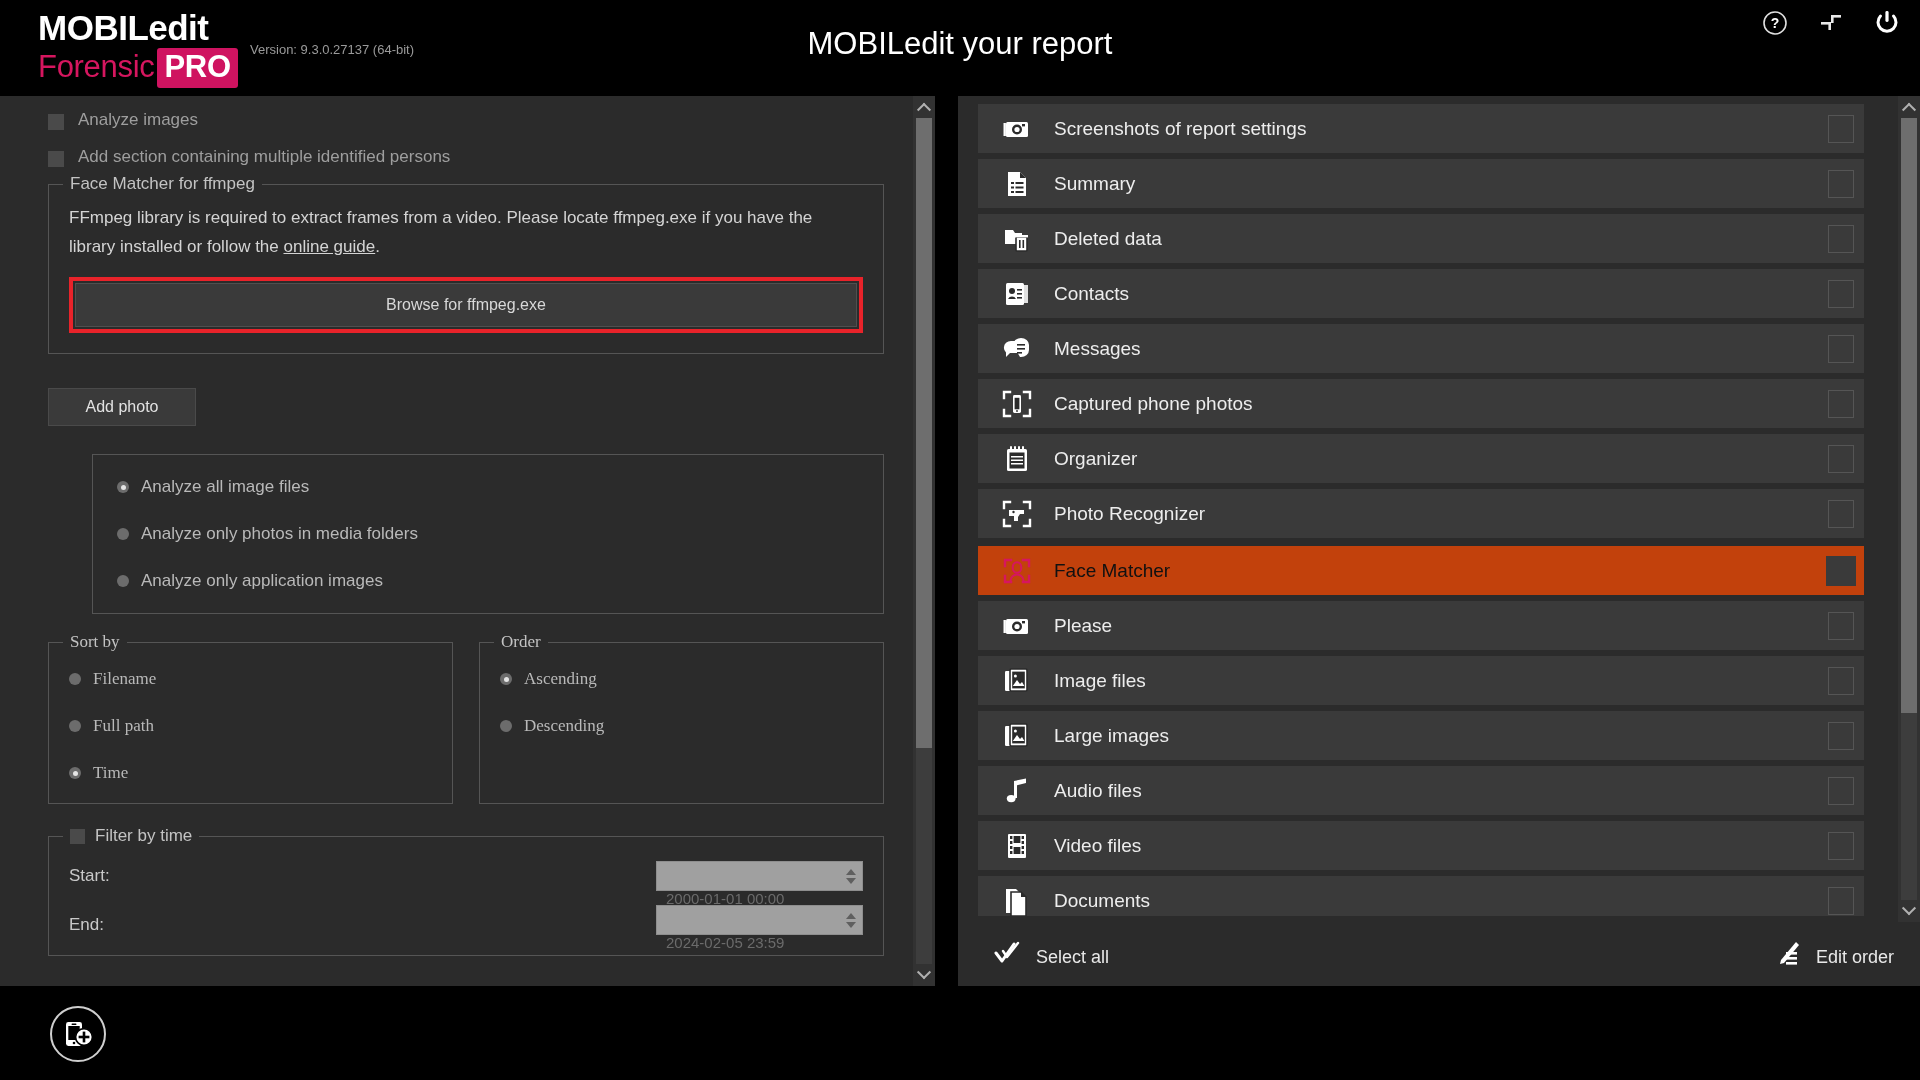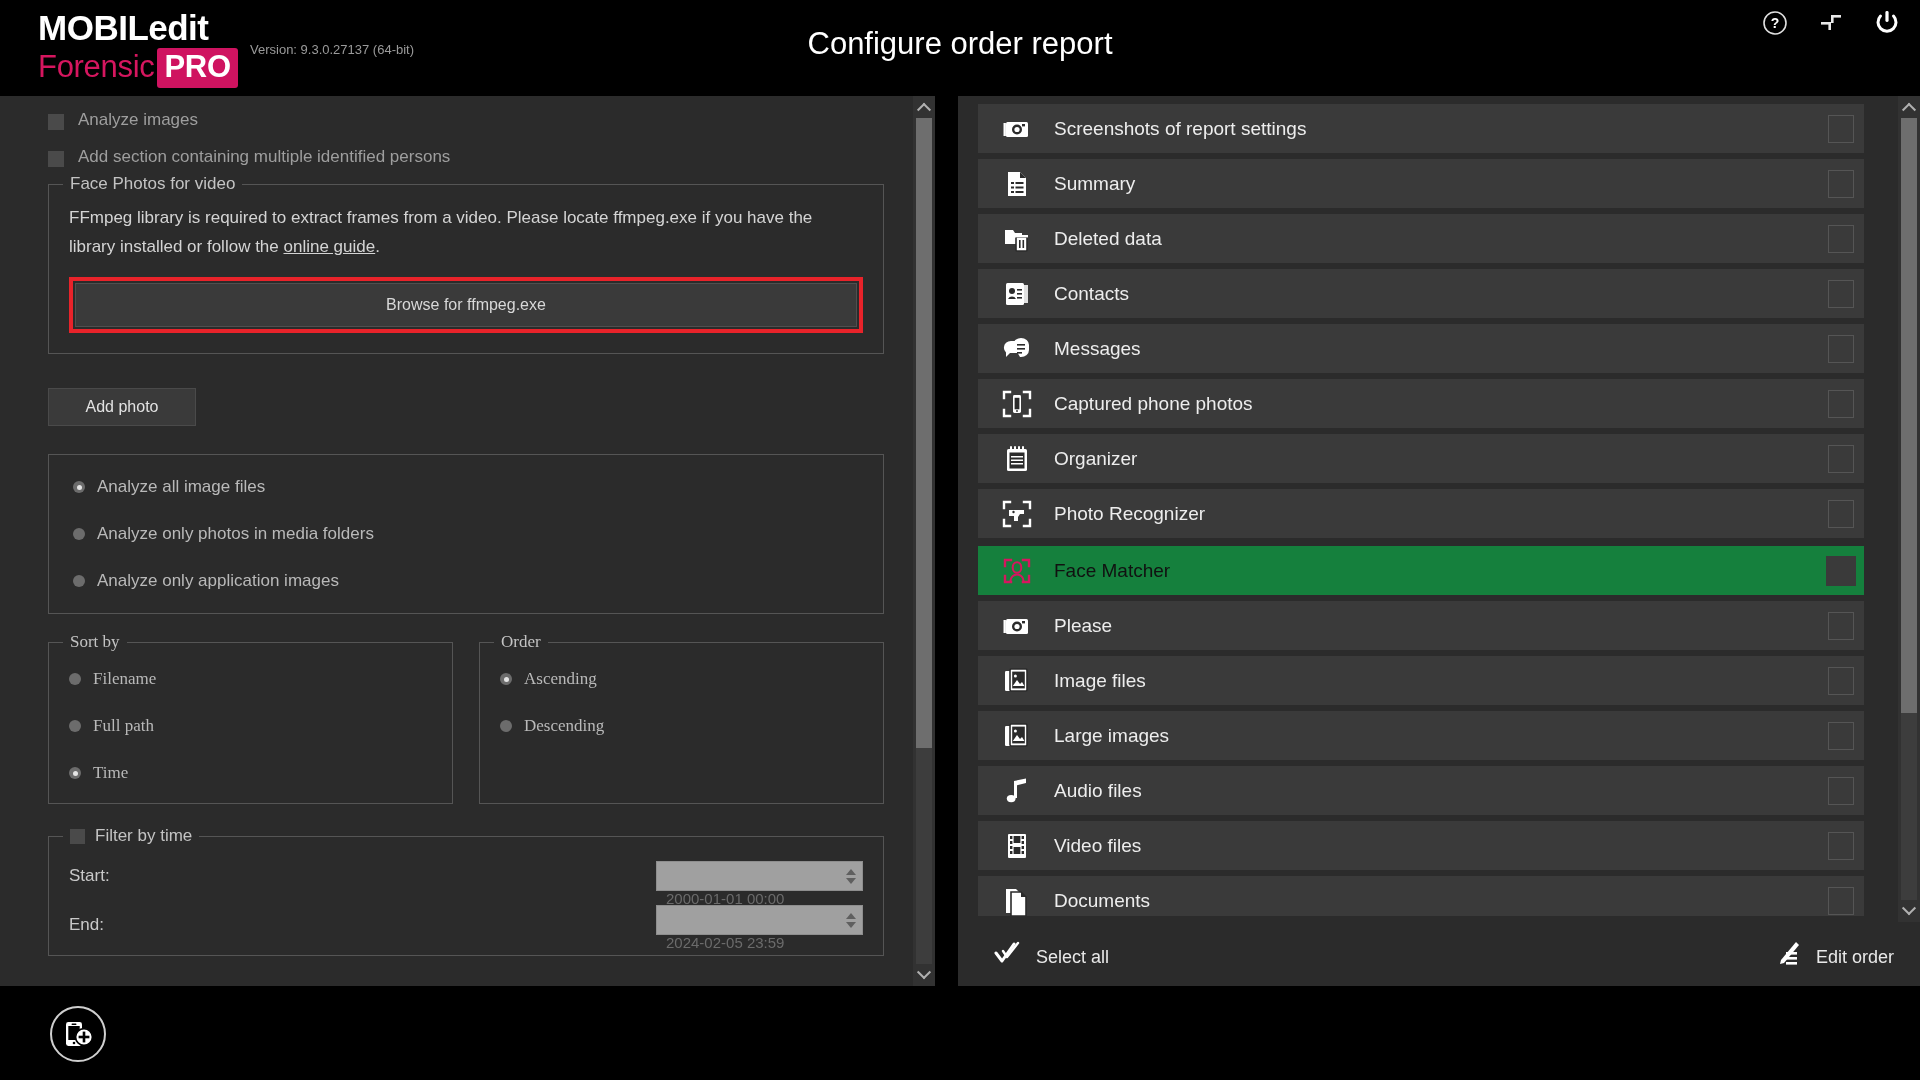--- a/index.html
+++ b/index.html
@@ -55,21 +55,21 @@
   .browse-btn {
     width: 100%; height: 44px; background: #3a3a3a; border: 1px solid #4f4f4f;
     color: #d8d8d8; font-size: 16px; font-family: inherit; cursor: pointer;
   }
 
   .add-photo-btn {
     margin-top: 34px; width: 148px; height: 38px; background: #3a3a3a;
     border: 1px solid #4a4a4a; color: #e2e2e2; font-size: 16px; font-family: inherit; cursor: pointer;
   }
 
-  .panel-box { margin-top: 28px; border: 1px solid #555; padding: 22px 24px; }
+  .panel-box { margin-top: 28px; border: 1px solid #555; padding: 22px 24px; margin-left: 44px; }
   .radio-row { display: flex; align-items: center; gap: 12px; margin: 0 0 27px 0; }
   .radio-row:last-child { margin-bottom: 0; }
   .radio {
     width: 12px; height: 12px; border-radius: 50%; background: #6c6c6c; flex: none;
     display: flex; align-items: center; justify-content: center;
   }
   .radio.on::after { content:''; width: 5px; height: 5px; border-radius: 50%; background: #e5e5e5; }
   .radio-label { font-size: 17px; color: #b9b9b9; }
 
   .two-col { display: flex; gap: 26px; margin-top: 28px; }
@@ -96,21 +96,21 @@
   .chev.up { transform: rotate(45deg) translate(2px, 2px); }
   .chev.down { transform: rotate(-135deg) translate(2px, 2px); }
 
   
   .right-panel { position: absolute; left: 958px; top: 96px; width: 962px; height: 890px; background: #2b2b2b; }
   .list-scroll { position: absolute; left: 0; top: 8px; width: 920px; height: 812px; overflow: hidden; }
   .list-row {
     display: flex; align-items: center; height: 49px; background: #3a3a3a;
     margin: 0 14px 6px 20px; padding: 0 0 0 22px; cursor: pointer; position: relative;
   }
-  .list-row.selected { background: #15803d; margin-top: 8px; }
+  .list-row.selected { background: #c2410c; margin-top: 8px; }
   .row-icon { width: 34px; height: 34px; flex: none; display:flex; align-items:center; justify-content:center; }
   .row-label { font-size: 19px; color: #ededed; margin-left: 20px; }
   .list-row.selected .row-label { color: #111; }
   .row-chk { position:absolute; right: 10px; width: 26px; height: 28px; border: 1px solid #555; background: transparent; }
   .list-row.selected .row-chk { background: #3a3a3a; border: 1px solid #3a3a3a; width: 30px; height: 30px; right: 8px; }
 
   .rp-footer { position: absolute; left: 0; bottom: 0; width: 962px; height: 58px; background: #2b2b2b; display:flex; align-items:center; }
   .foot-btn { display:flex; align-items:center; gap: 14px; cursor:pointer; }
   .select-all { margin-left: 36px; }
   .edit-order { margin-left: auto; margin-right: 26px; }
@@ -135,21 +135,21 @@
 <div id="app">
 
   <div class="header">
     <div class="logo">
       <div class="logo-top"><span class="w">MOBILedit</span></div>
       <div class="logo-bot">
         <span class="forensic">Forensic</span><span class="pro-badge">PRO</span>
       </div>
     </div>
     <div class="version">Version: 9.3.0.27137 (64-bit)</div>
-    <div class="page-title">Configure order report</div>
+    <div class="page-title">MOBILedit your report</div>
 
     <div class="win-btns">
       <div class="win-btn">
         <svg width="28" height="28" viewBox="0 0 28 28">
             <circle cx="14" cy="14" r="11" fill="none" stroke="#e0e0e0" stroke-width="1.6"></circle>
             <text x="14" y="19" font-size="14" fill="#ffffff" text-anchor="middle" font-family="Liberation Sans, sans-serif" font-weight="bold">?</text>
           </svg>
       </div>
       <div class="win-btn">
         <svg width="28" height="28" viewBox="0 0 28 28">
@@ -174,21 +174,21 @@
       <div class="chk-row">
         <span class="chk-box"></span>
         <span class="chk-label">Analyze images</span>
       </div>
       <div class="chk-row">
         <span class="chk-box"></span>
         <span class="chk-label">Add section containing multiple identified persons</span>
       </div>
 
       <div class="groupbox">
-        <div class="gb-title">Face Photos for video</div>
+        <div class="gb-title">Face Matcher for ffmpeg</div>
         <div class="gb-text"><span>FFmpeg library is required to extract frames from a video. Please locate ffmpeg.exe if you have the library installed or follow the </span><a>online guide</a><span>.</span></div>
         <div class="browse-wrap">
           <button class="browse-btn">Browse for ffmpeg.exe</button>
         </div>
       </div>
 
       <button class="add-photo-btn">Add photo</button>
 
       <div class="panel-box">
         <div class="radio-row">

